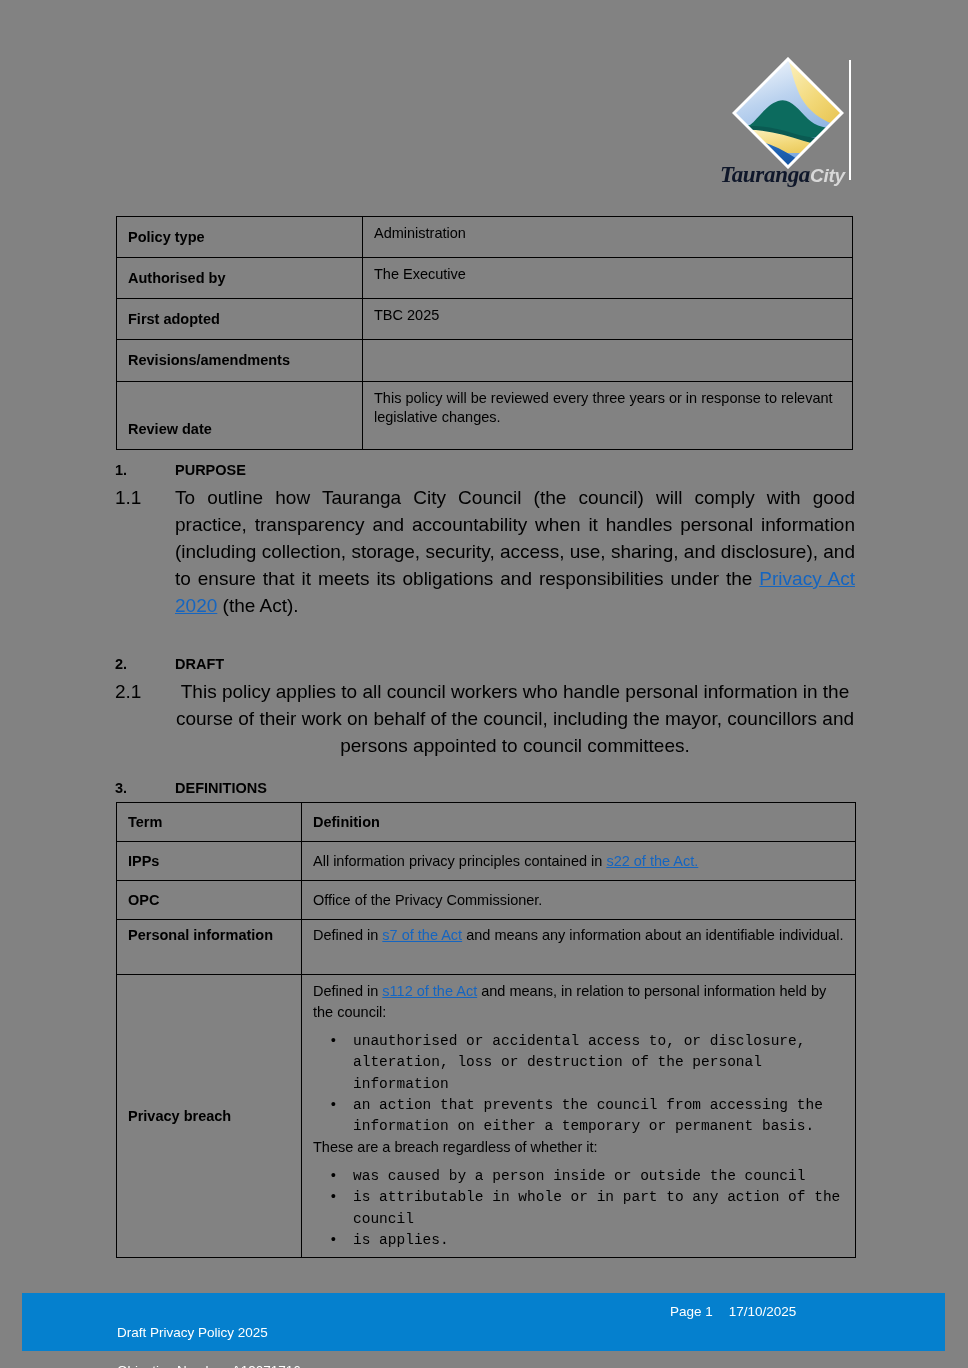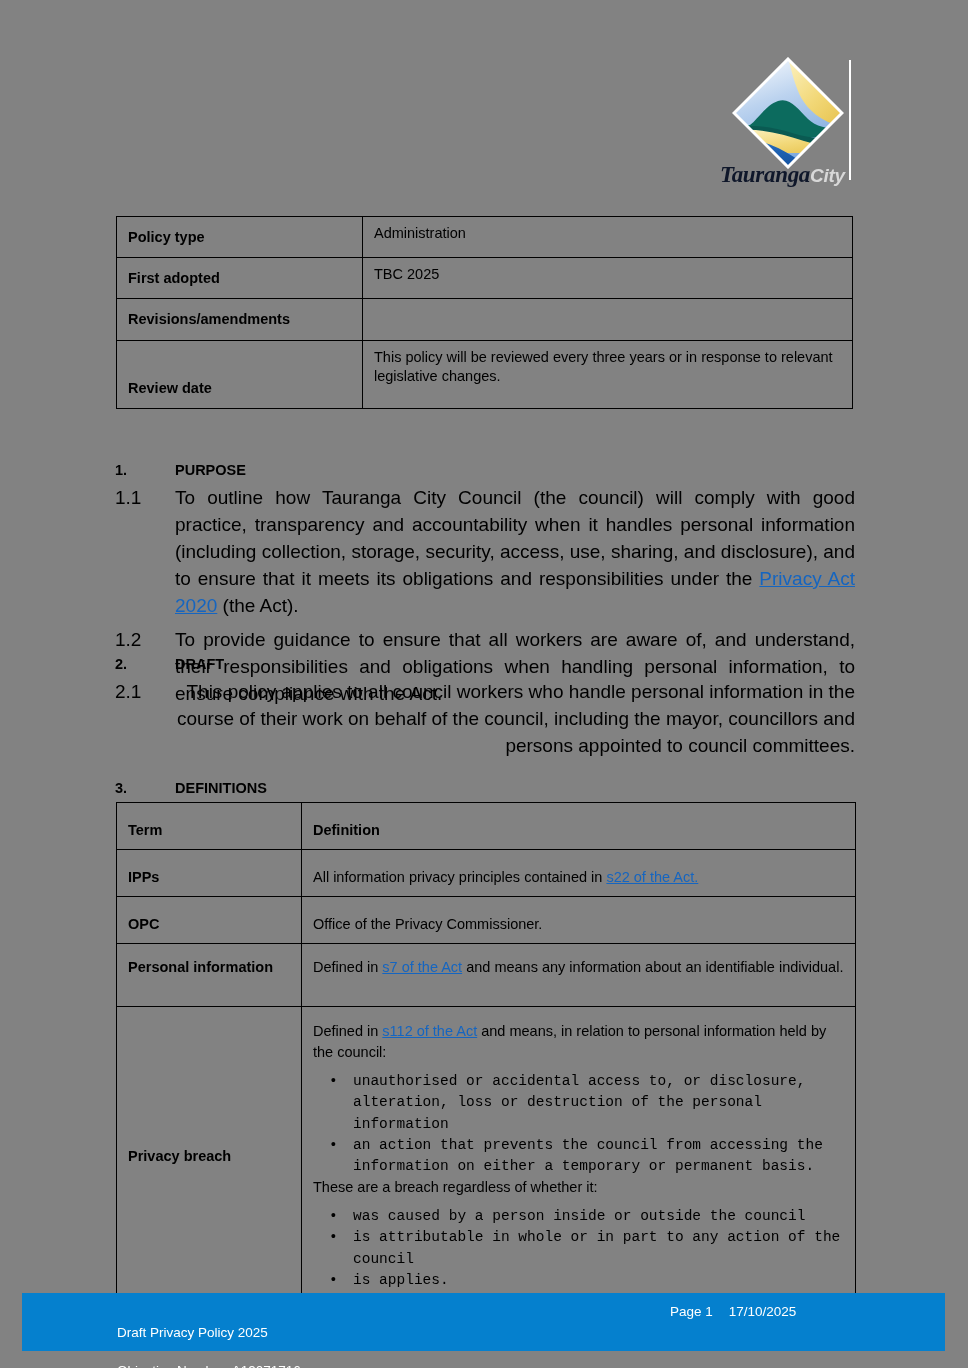--- a/index.html
+++ b/index.html
@@ -143,39 +143,39 @@
     display: flex;
     font-size: 19px;
     line-height: 1.42;
     margin-bottom: 7px;
   }
   .clause .num { width: 60px; flex: 0 0 60px; }
   .clause .body {
     flex: 1 1 auto;
     text-align: justify;
   }
-  .clause .body.nojust { text-align: right; }
+  .clause .body.nojust { text-align: center; }
 
   a.doclink, .doclink {
     color: #1565c0;
     text-decoration: underline;
   }
 
   #sec-purpose { top: 462px; }
   #sec-scope   { top: 656px; }
   #sec-definitions-heading { top: 780px; }
 
   
   #definitions-table {
     position: absolute;
     left: 116px;
     top: 802px;
     width: 740px;
   }
-  #definitions-table td { padding: 14px 9px 6px 11px; }
+  #definitions-table td { padding: 6px 9px 6px 11px; }
   #definitions-table td.term-col { width: 164px; font-weight: bold; }
   #definitions-table tr.hdr td { font-weight: bold; height: 26px; vertical-align: middle; }
   #definitions-table tr.r-ipps td { height: 26px; vertical-align: middle; }
   #definitions-table tr.r-opc td { height: 26px; vertical-align: middle; }
   #definitions-table tr.r-pi td { height: 42px; vertical-align: top; }
   #definitions-table tr.r-pb td.term-col { vertical-align: middle; }
   #definitions-table tr.r-pb td.def-col { vertical-align: top; }
 
   ul.bullets {
     margin: 8px 0 0 0;
@@ -281,20 +281,24 @@
       </div>
     </div>
   </div>
 
   <table id="info-table" class="doc-table">
     <tbody>
       <tr class="r1">
         <td class="label-cell">Policy type</td>
         <td class="value-cell">Administration</td>
       </tr>
+      <tr class="r2">
+        <td class="label-cell">Authorised by</td>
+        <td class="value-cell">The Executive</td>
+      </tr>
       <tr class="r3">
         <td class="label-cell">First adopted</td>
         <td class="value-cell">TBC 2025</td>
       </tr>
       <tr class="r4">
         <td class="label-cell">Revisions/amendments</td>
         <td class="value-cell"></td>
       </tr>
       <tr class="r5">
         <td class="label-cell">Review date</td>
@@ -309,24 +313,20 @@
       <span>PURPOSE</span>
     </div>
 
     <div class="clause">
       <span class="num">1.1</span>
       <span class="body">
         <span>To outline how Tauranga City Council (the council) will comply with good practice, transparency and accountability when it handles personal information (including collection, storage, security, access, use, sharing, and disclosure), and to ensure that it meets its obligations and responsibilities under the </span><a class="doclink" href="#">Privacy Act 2020</a><span> (the Act).</span>
       </span>
     </div>
 
-    <div class="clause">
-      <span class="num">1.2</span>
-      <span class="body">To provide guidance to ensure that all workers are aware of, and understand, their responsibilities and obligations when handling personal information, to ensure compliance with the Act.</span>
-    </div>
   </div>
 
   <div class="section" id="sec-scope">
     <div class="sec-heading">
       <span class="num">2.</span>
       <span>DRAFT</span>
     </div>
     <div class="clause">
       <span class="num">2.1</span>
       <span class="body nojust">This policy applies to all council workers who handle personal information in the course of their work on behalf of the council, including the mayor, councillors and persons appointed to council committees.</span>

